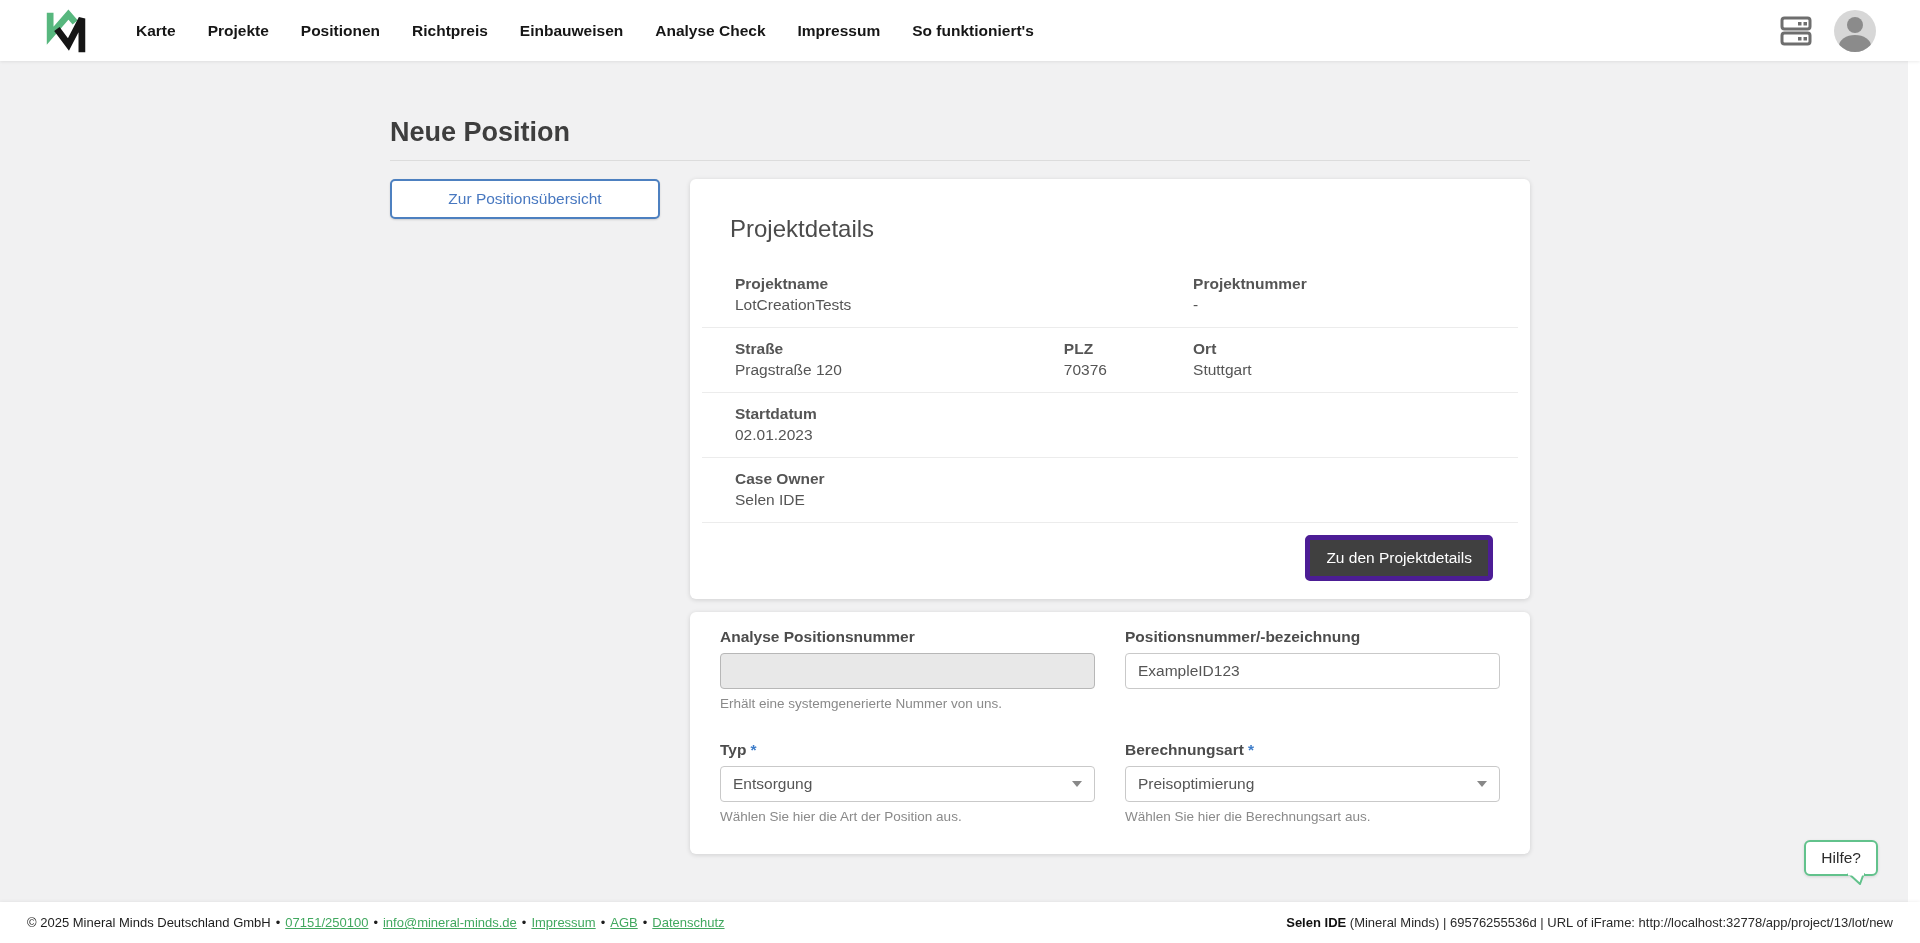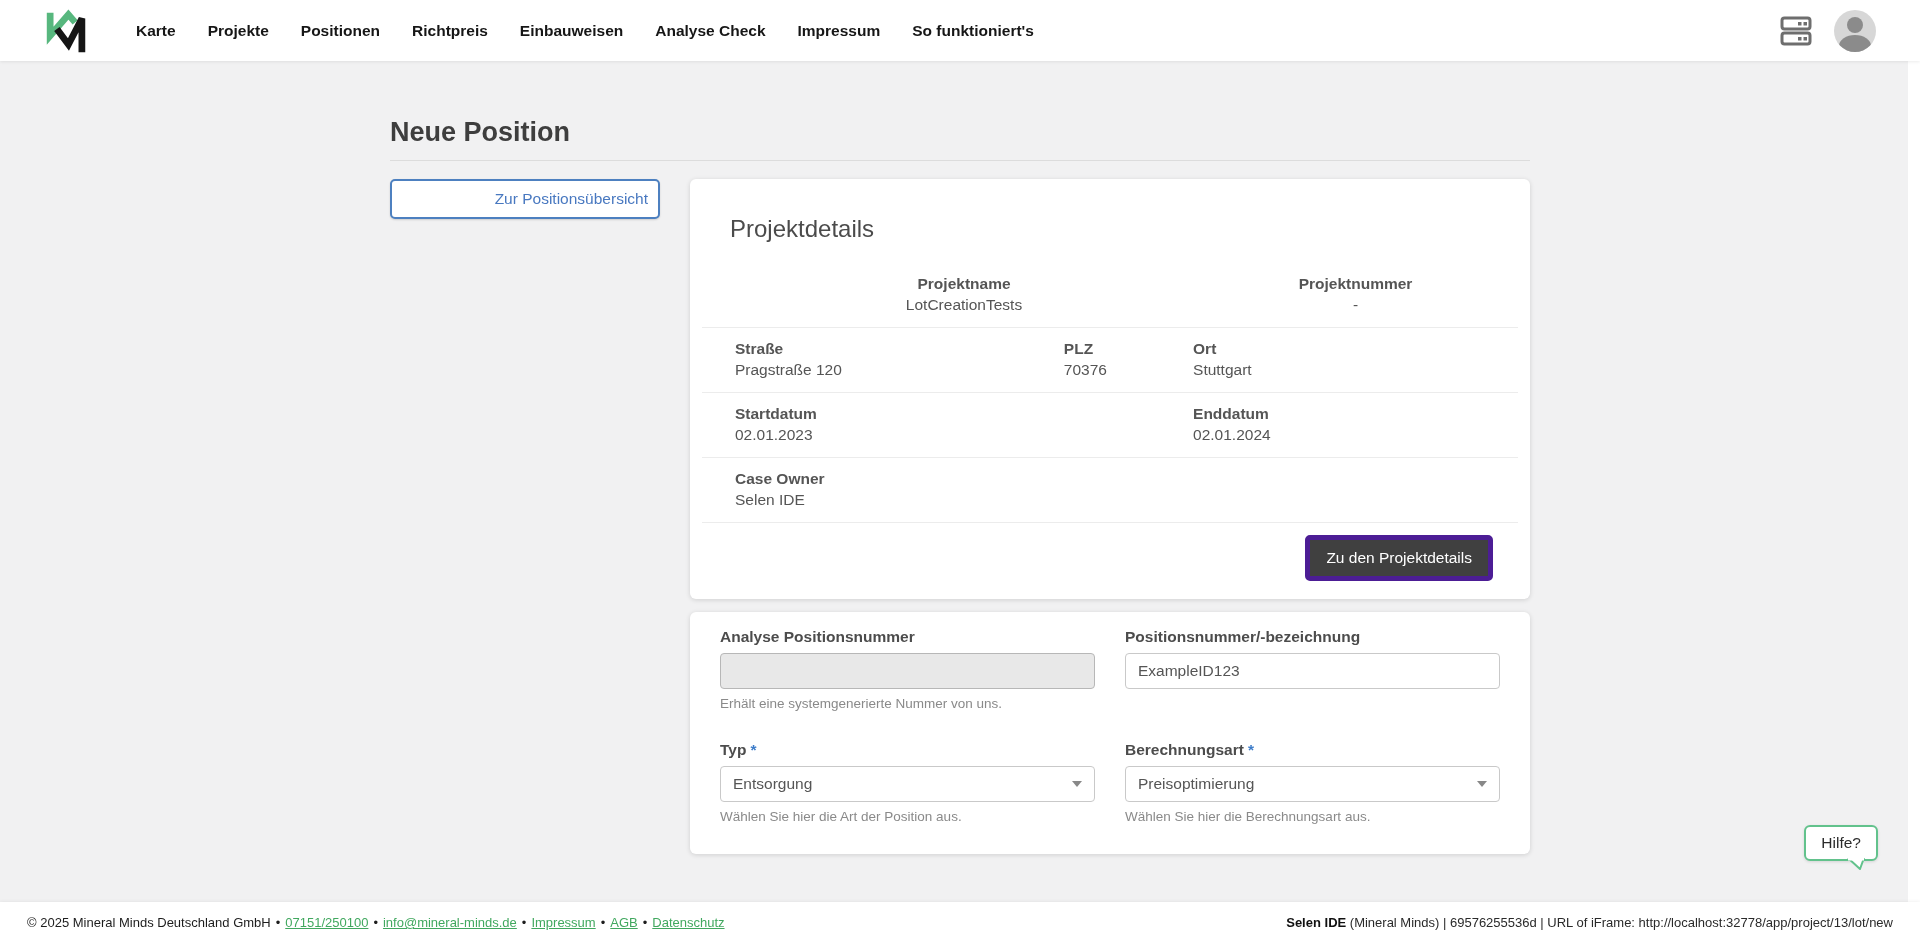--- a/index.html
+++ b/index.html
@@ -36,21 +36,21 @@
   .container { width: 1140px; margin: 0 auto; }
   .page-title { font-size: 27px; font-weight: 700; color: #3e3e3e; margin-bottom: 12px; }
   .title-rule { border: none; border-top: 1px solid #dcdcdc; margin-bottom: 18px; }
   .content-row { display: flex; align-items: flex-start; }
   .left-col { width: 270px; flex: 0 0 auto; margin-right: 30px; }
   .right-col { flex: 1; }
 
   .btn-outline {
     width: 100%; padding: 9px 10px; background: #fff; border: 2px solid #4d80c0;
     border-radius: 5px; color: #4878c0; font-size: 15.5px; cursor: pointer;
-    font-family: inherit; box-shadow: 0 1px 2px rgba(0,0,0,.15); text-align: right;
+    font-family: inherit; box-shadow: 0 1px 2px rgba(0,0,0,.15);
   }
   .btn-primary {
     background: #404040; border: 5px solid #4c1d95; color: #fff; font-size: 15.5px;
     padding: 9px 16px; border-radius: 5px; cursor: pointer; font-family: inherit;
   }
 
   .card {
     background: #fff; border-radius: 6px; box-shadow: 0 1px 5px rgba(0,0,0,.14);
   }
 
@@ -94,21 +94,21 @@
     font-size: 13px; color: #1d1d1d; z-index: 20; box-shadow: 0 -1px 3px rgba(0,0,0,.05);
   }
   .footer-left { display: flex; align-items: center; gap: 5px; white-space: nowrap; }
   .footer-sep { color: #1d1d1d; }
   .footer-link { color: #41a85f; text-decoration: underline; cursor: pointer; }
   .footer-right { white-space: nowrap; color: #2a2a2a; }
   .footer-right b { color: #111; }
 
   
   .help-bubble {
-    position: fixed; right: 42px; bottom: 82px; background: #fff;
+    position: fixed; right: 42px; bottom: 67px; background: #fff;
     border: 2px solid #62c28c; border-radius: 6px; padding: 7px 15px;
     font-size: 15.5px; color: #2b2b2b; cursor: pointer; z-index: 30;
     box-shadow: 0 1px 3px rgba(0,0,0,.12); font-family: inherit;
   }
   .help-tail { position: absolute; right: 10px; bottom: -12px; }
 
   
   .scrollbar-strip { position: fixed; top: 0; right: 0; width: 12px; height: 943px; background: #fff; z-index: 5; }
 </style>
 </head>
@@ -161,21 +161,21 @@
       <div class="right-col">
 
         <section class="card">
           <div class="card-header">
             <h2 class="card-title">Projektdetails</h2>
             <button class="collapse-btn">
               <span class="minus-bar"></span>
             </button>
           </div>
           <div class="pd-table">
-            <div class="pd-row" style="border-top:none;text-align:center;">
+            <div class="pd-row" style="border-top:none;">
               <div class="pd-cell w-ab">
                 <span class="pd-label">Projektname</span>
                 <span class="pd-value">LotCreationTests</span>
               </div>
               <div class="pd-cell w-c">
                 <span class="pd-label">Projektnummer</span>
                 <span class="pd-value">-</span>
               </div>
             </div>
             <div class="pd-row">
@@ -189,24 +189,20 @@
               </div>
               <div class="pd-cell w-c">
                 <span class="pd-label">Ort</span>
                 <span class="pd-value">Stuttgart</span>
               </div>
             </div>
             <div class="pd-row">
               <div class="pd-cell w-ab">
                 <span class="pd-label">Startdatum</span>
                 <span class="pd-value">02.01.2023</span>
-              </div>
-              <div class="pd-cell w-c">
-                <span class="pd-label">Enddatum</span>
-                <span class="pd-value">02.01.2024</span>
               </div>
             </div>
             <div class="pd-row">
               <div class="pd-cell w-c">
                 <span class="pd-label">Case Owner</span>
                 <span class="pd-value">Selen IDE</span>
               </div>
             </div>
           </div>
           <div class="pd-footer">

